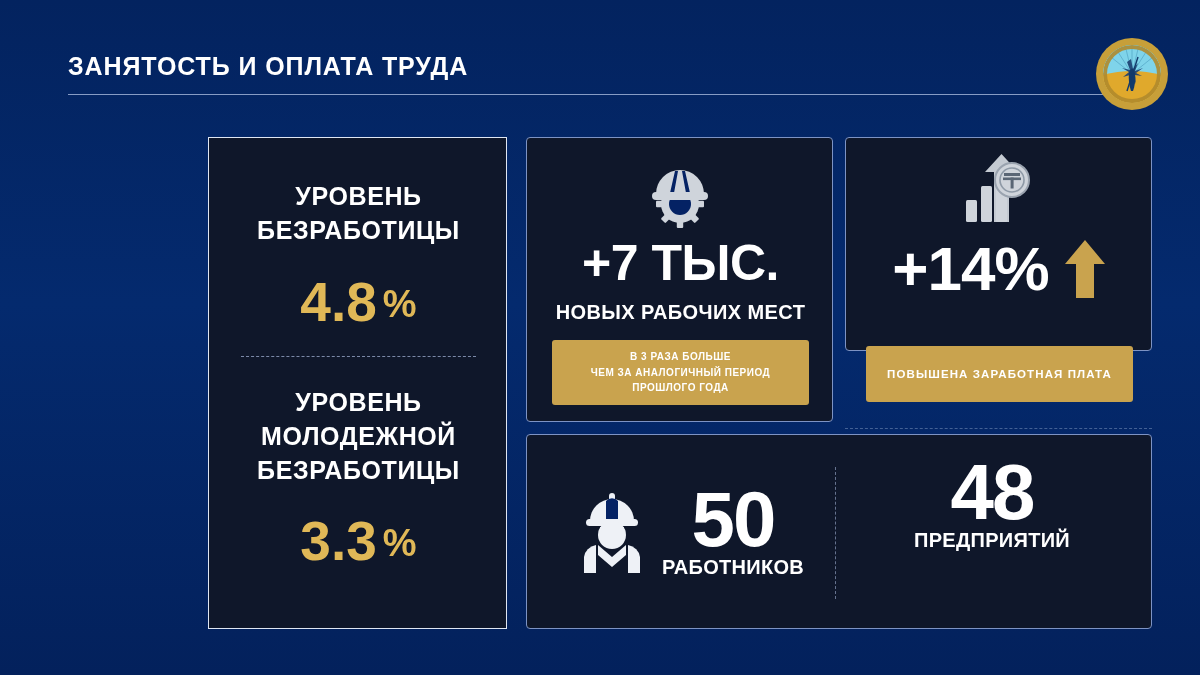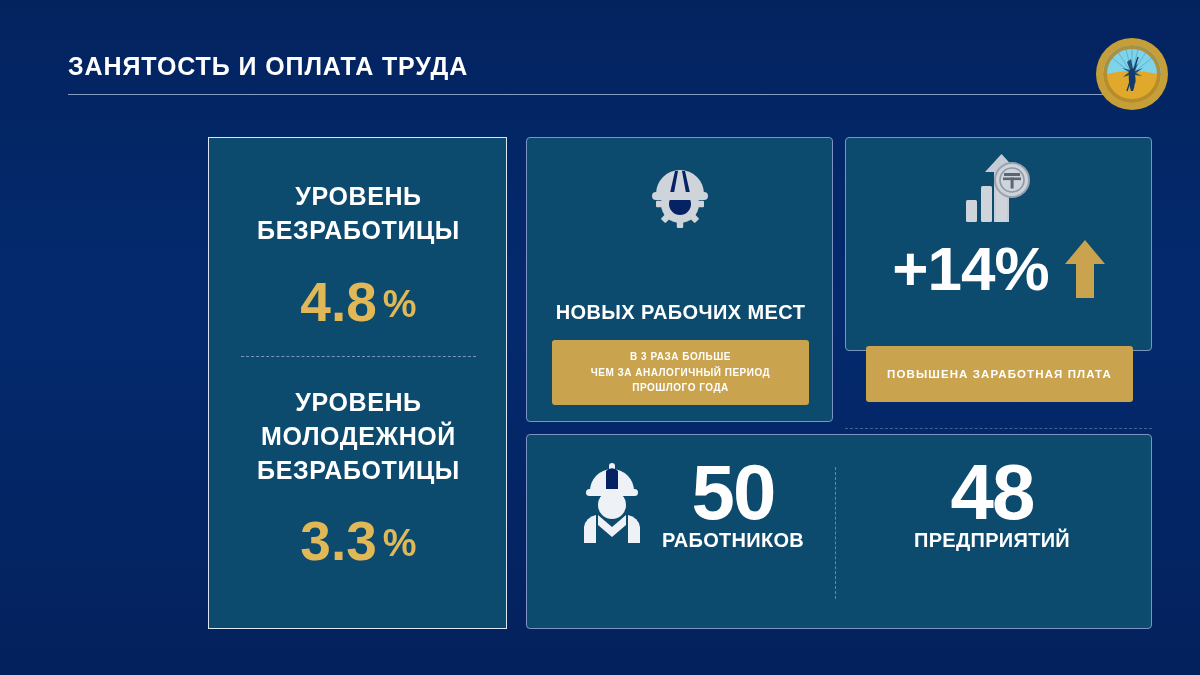--- a/index.html
+++ b/index.html
@@ -57,21 +57,21 @@
     border-radius: 50%;
     background: linear-gradient(180deg,#5fc8e8 0%, #7fd4ea 52%, #e0a92c 53%, #d79c20 100%);
     position: relative;
     overflow: hidden;
   }
   .logo-inner svg { position:absolute; left:0; top:0; }
 
   
   .card {
     position: absolute;
-    background: #0c4a6e;
+    background: #0f172a;
   }
   .card-left {
     left: 208px; top: 137px;
     width: 299px; height: 492px;
     border: 1.6px solid #dfe6f3;
   }
   .card-jobs {
     left: 526px; top: 137px;
     width: 307px; height: 285px;
     border: 1.4px solid #7d93c4;
@@ -214,21 +214,21 @@
     font-size: 11.5px;
     letter-spacing: 1.1px;
   }
 
   
   .bottom-left-group {
     position: absolute;
     left: 18px; top: 22px;
     width: 290px; height: 150px;
     display: flex;
-    align-items: flex-start;
+    align-items: center;
     justify-content: center;
     gap: 14px;
   }
   .bottom-right-group {
     position: absolute;
     left: 320px; top: 22px;
     width: 290px; height: 150px;
     text-align: center;
   }
   .big-num {
@@ -337,20 +337,21 @@
         </g>
 
         <path d="M13 40 a24 24 0 0 1 48 0 z" fill="#cfd4db"></path>
         <path d="M32 17 l-5 22 h4 l4 -22 z M42 17 l5 22 h-4 l-4 -22 z" fill="#042264"></path>
         <rect x="9" y="38" width="56" height="8" rx="4" fill="#cfd4db"></rect>
         <rect x="13" y="34" width="48" height="4" fill="#042264" opacity=".0"></rect>
       </g>
     </svg>
   </div>
 
+  <div class="jobs-headline">+7 ТЫС.</div>
   <div class="jobs-sub">НОВЫХ РАБОЧИХ МЕСТ</div>
 
   <div class="gold-banner banner-jobs">
     <div>
       <div>В 3 РАЗА БОЛЬШЕ</div>
       <div>ЧЕМ ЗА АНАЛОГИЧНЫЙ  ПЕРИОД</div>
       <div>ПРОШЛОГО ГОДА</div>
     </div>
   </div>
 </div>

